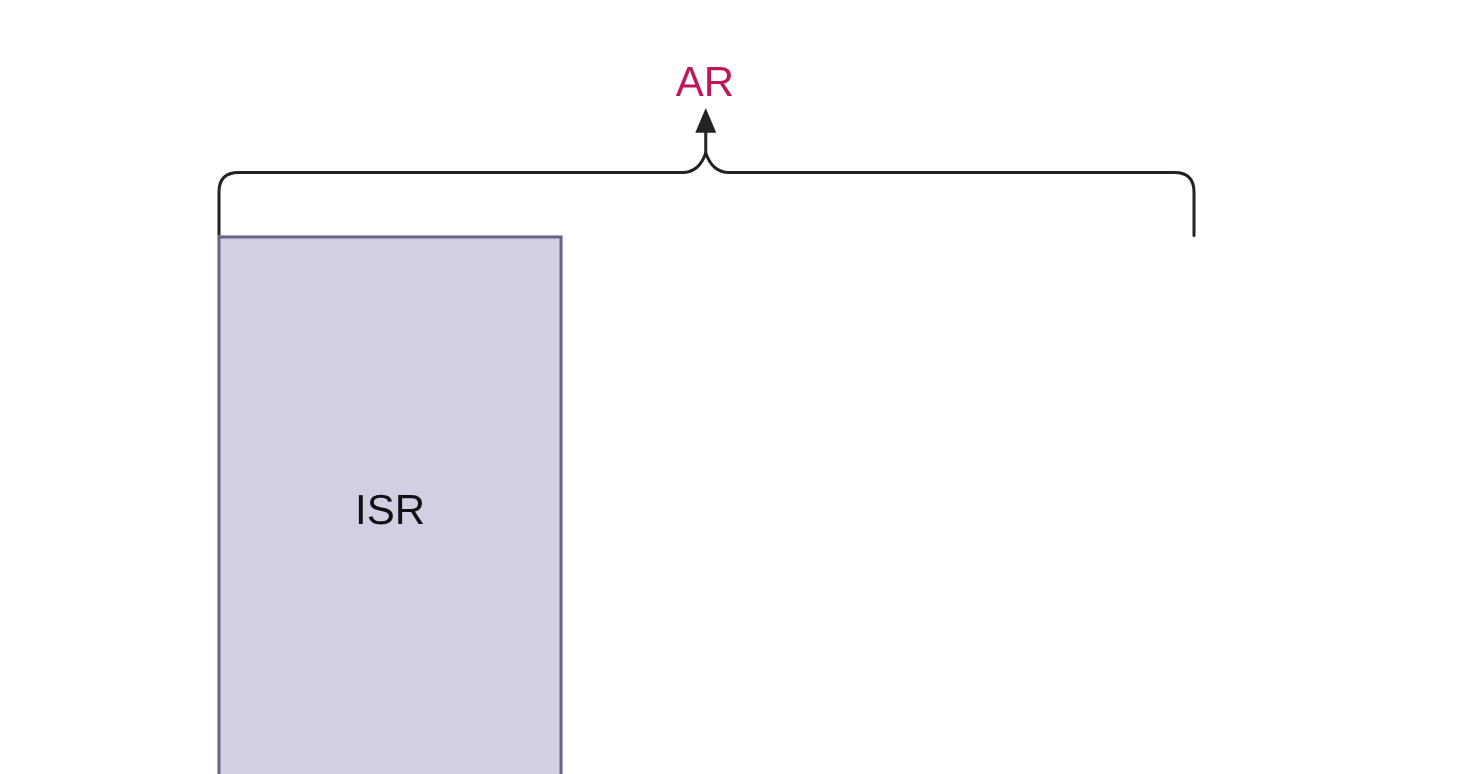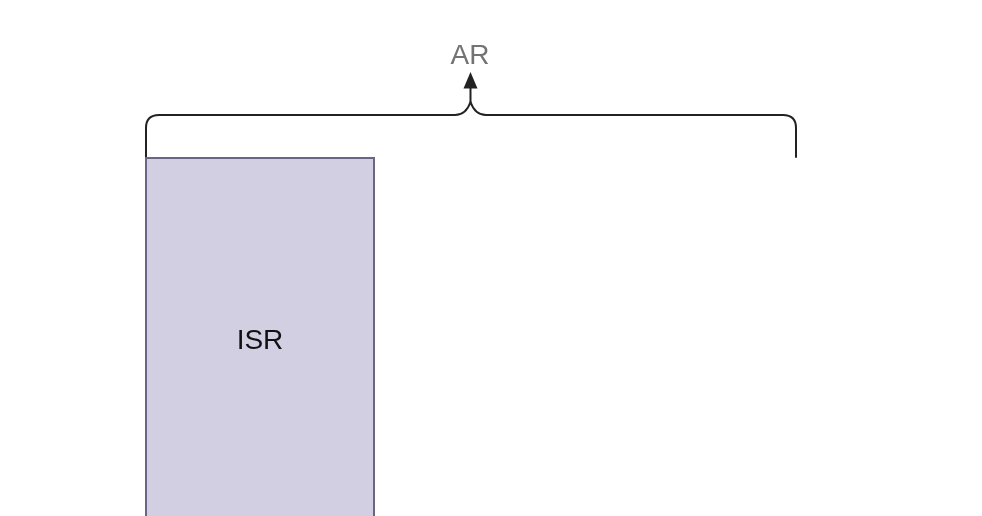--- a/index.html
+++ b/index.html
@@ -15,21 +15,21 @@
     font-family: "Liberation Sans", sans-serif;
     overflow: hidden;
   }
   .ar-label {
     position: absolute;
     left: 470px;
     top: 40px;
     transform: translateX(-50%);
     font-size: 28px;
     line-height: 1.1;
-    color: #737373;
+    color: #be185d;
     white-space: nowrap;
   }
   .brace-svg {
     position: absolute;
     left: 0;
     top: 0;
     pointer-events: none;
   }
   .brace-stroke {
     stroke: #222222;

